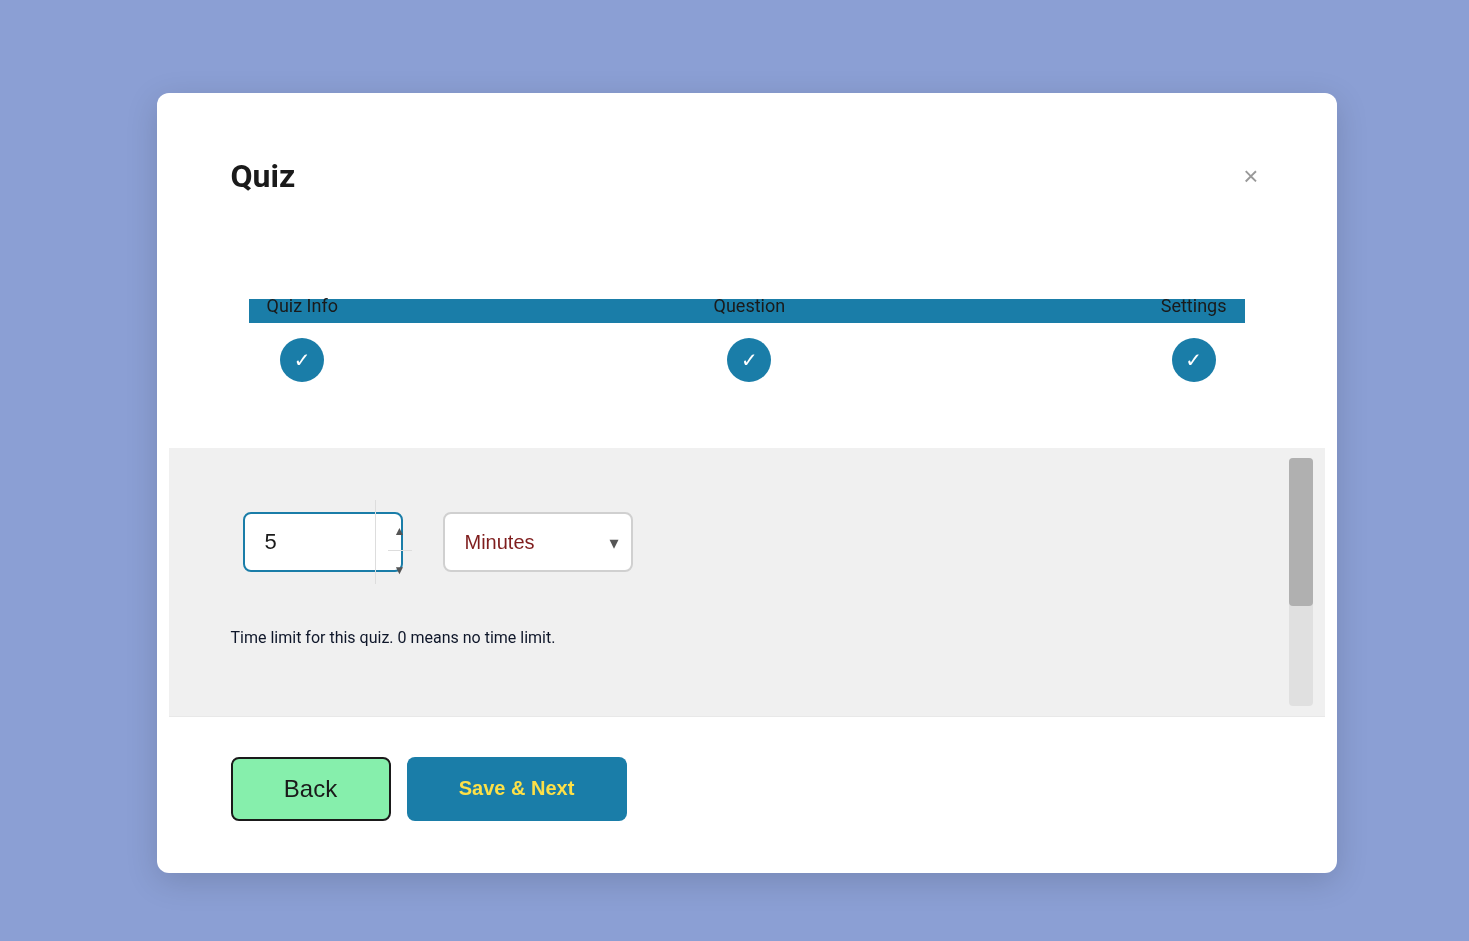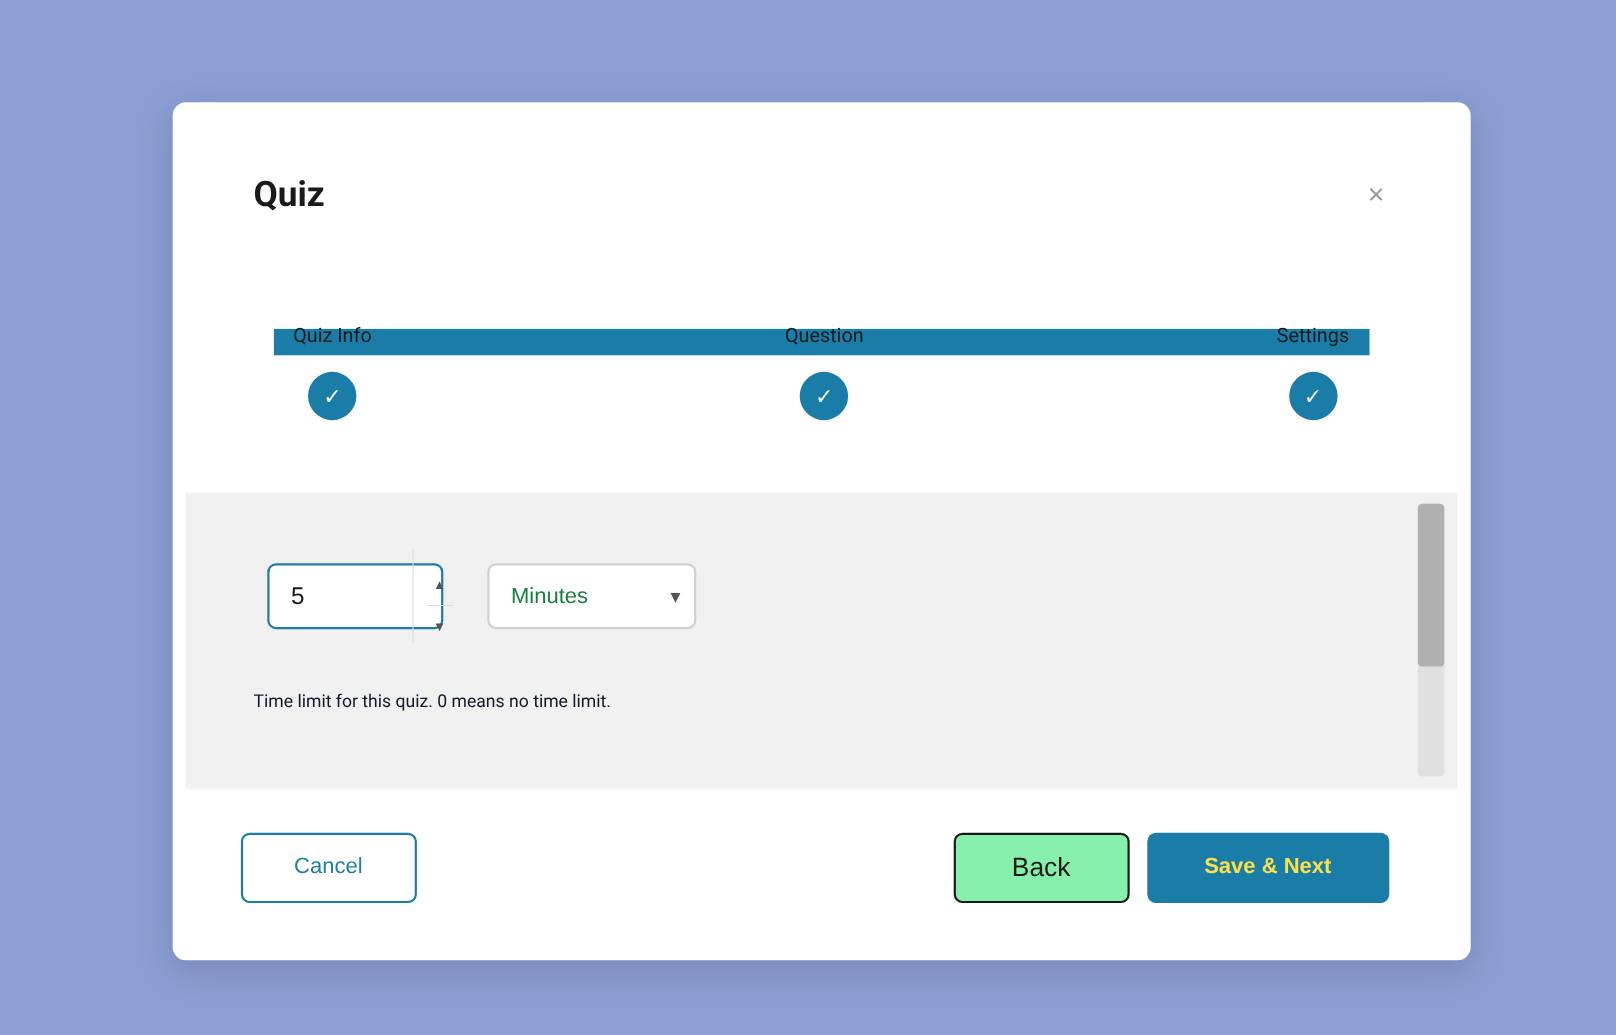--- a/index.html
+++ b/index.html
@@ -223,21 +223,21 @@
       position: relative;
     }
 
     .minutes-select {
       width: 190px;
       height: 60px;
       border: 2px solid #d0d0d0;
       border-radius: 8px;
       font-size: 20px;
       padding: 0 44px 0 20px;
-      color: #15803d;
+      color: #7f1d1d;
       background: white;
       appearance: none;
       cursor: pointer;
       outline: none;
     }
 
     .select-arrow {
       position: absolute;
       right: 14px;
       top: 50%;
@@ -406,21 +406,20 @@
           <span class="select-arrow">▾</span>
         </div>
 
 
       </div>
 
       <p class="hint-text">Time limit for this quiz. 0 means no time limit.</p>
     </div>
 
     <div class="modal-footer">
-      <button class="btn-cancel">Cancel</button>
       <div class="footer-right">
         <button class="btn-back">Back</button>
         <button class="btn-save-next">Save &amp; Next</button>
       </div>
     </div>
 
   </div>
 </div>
 
 </body></html>

